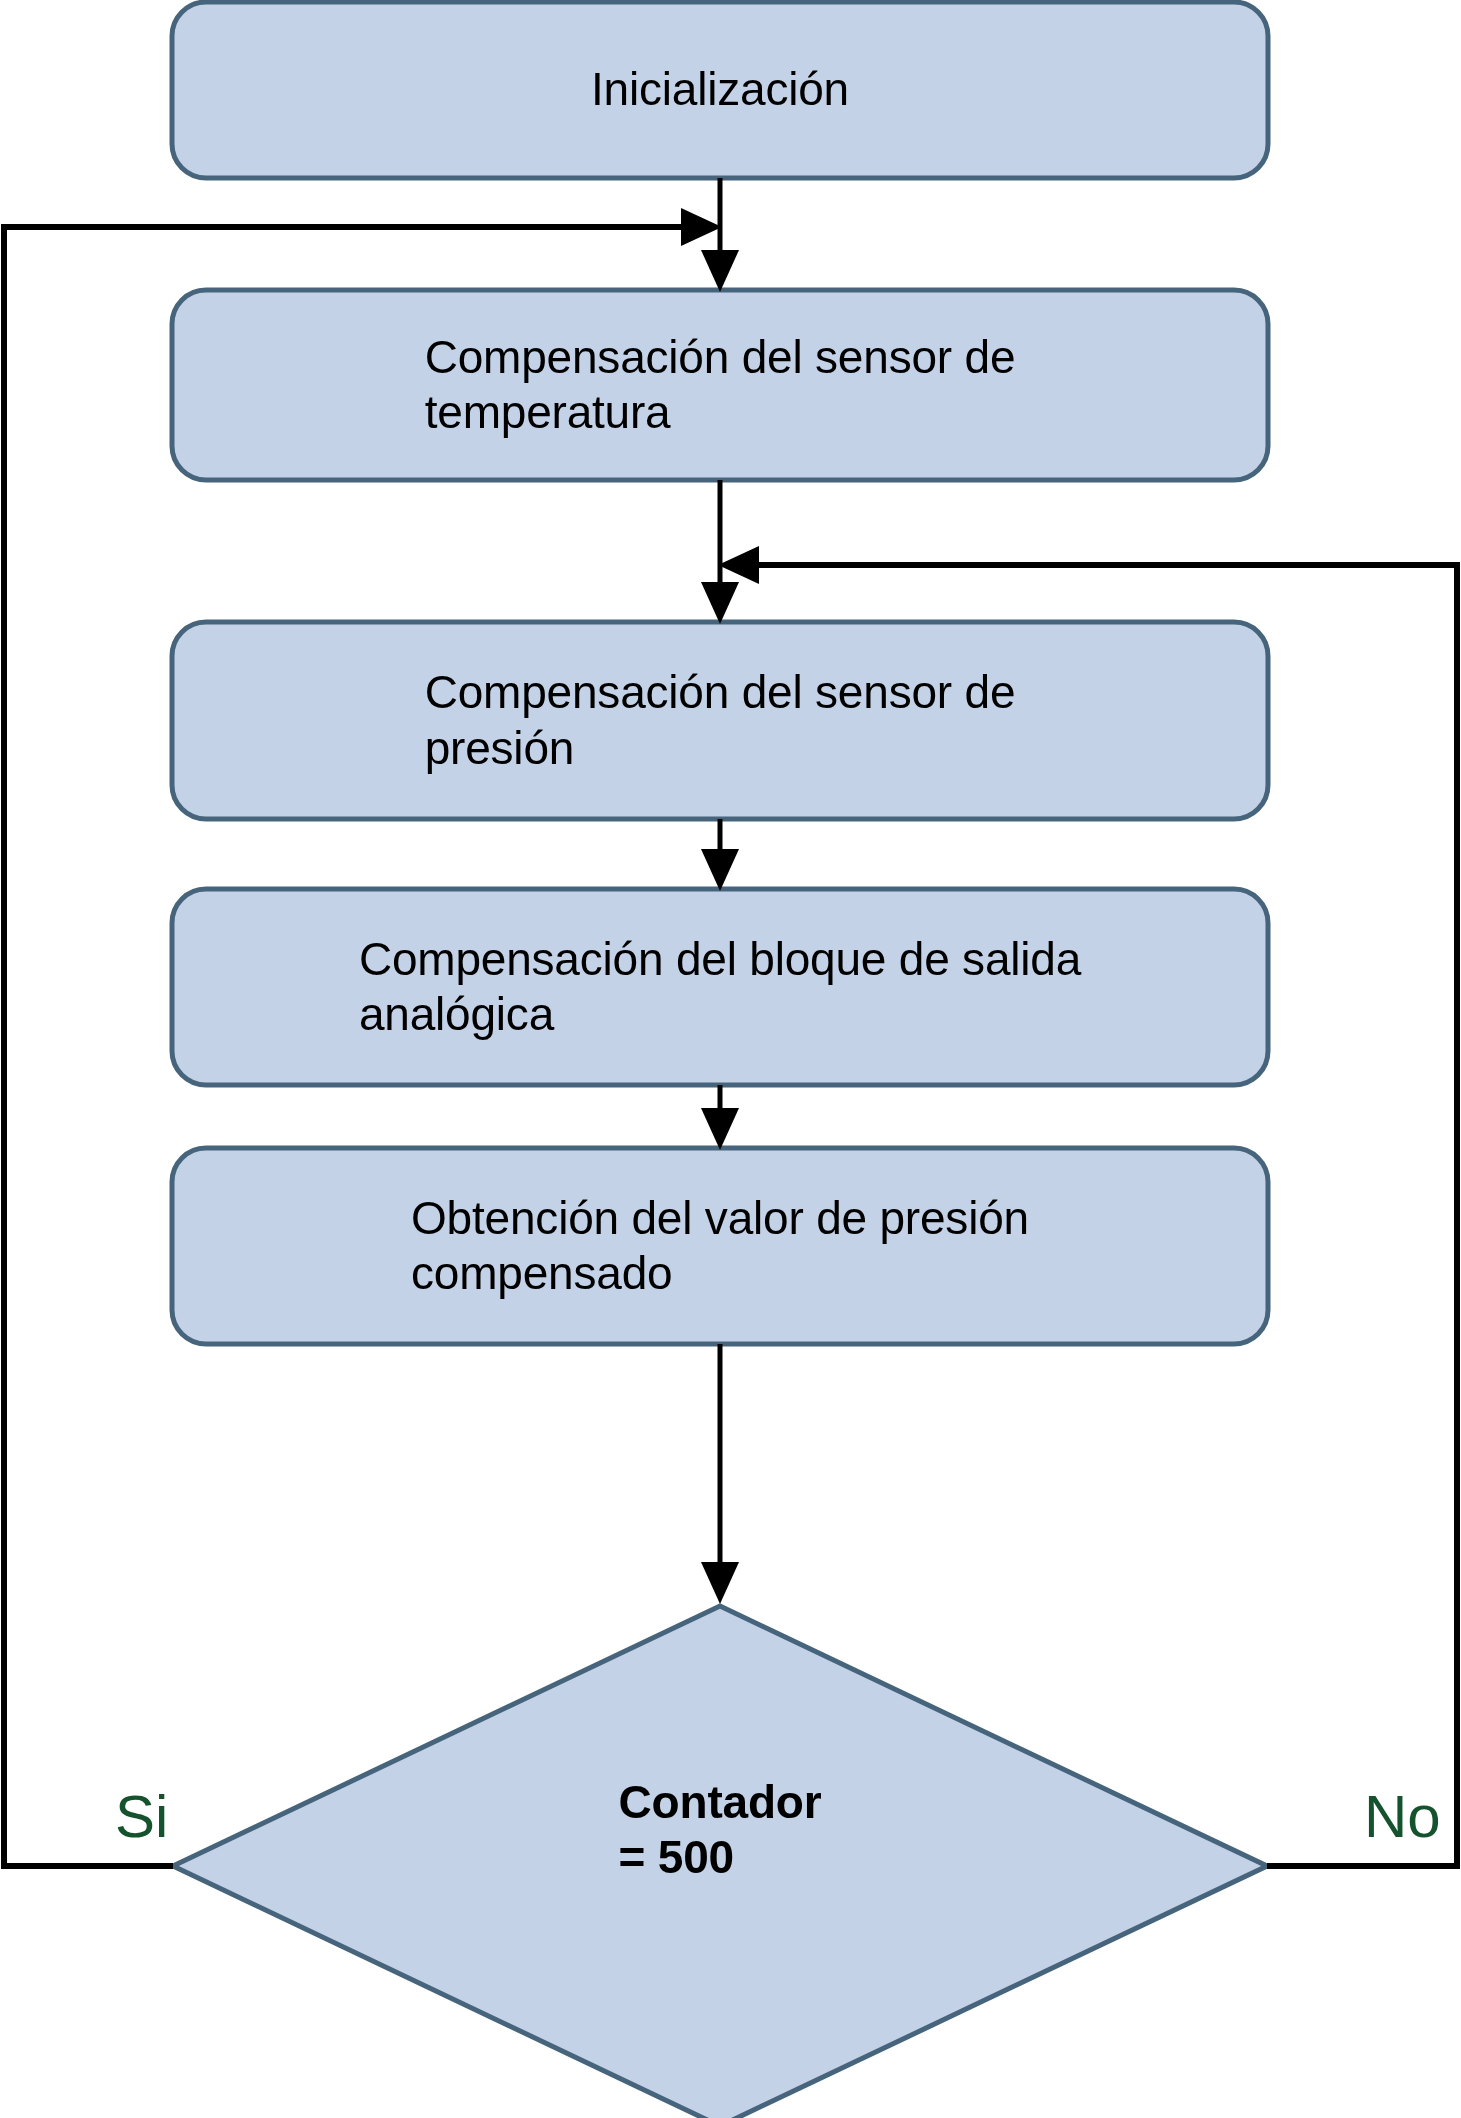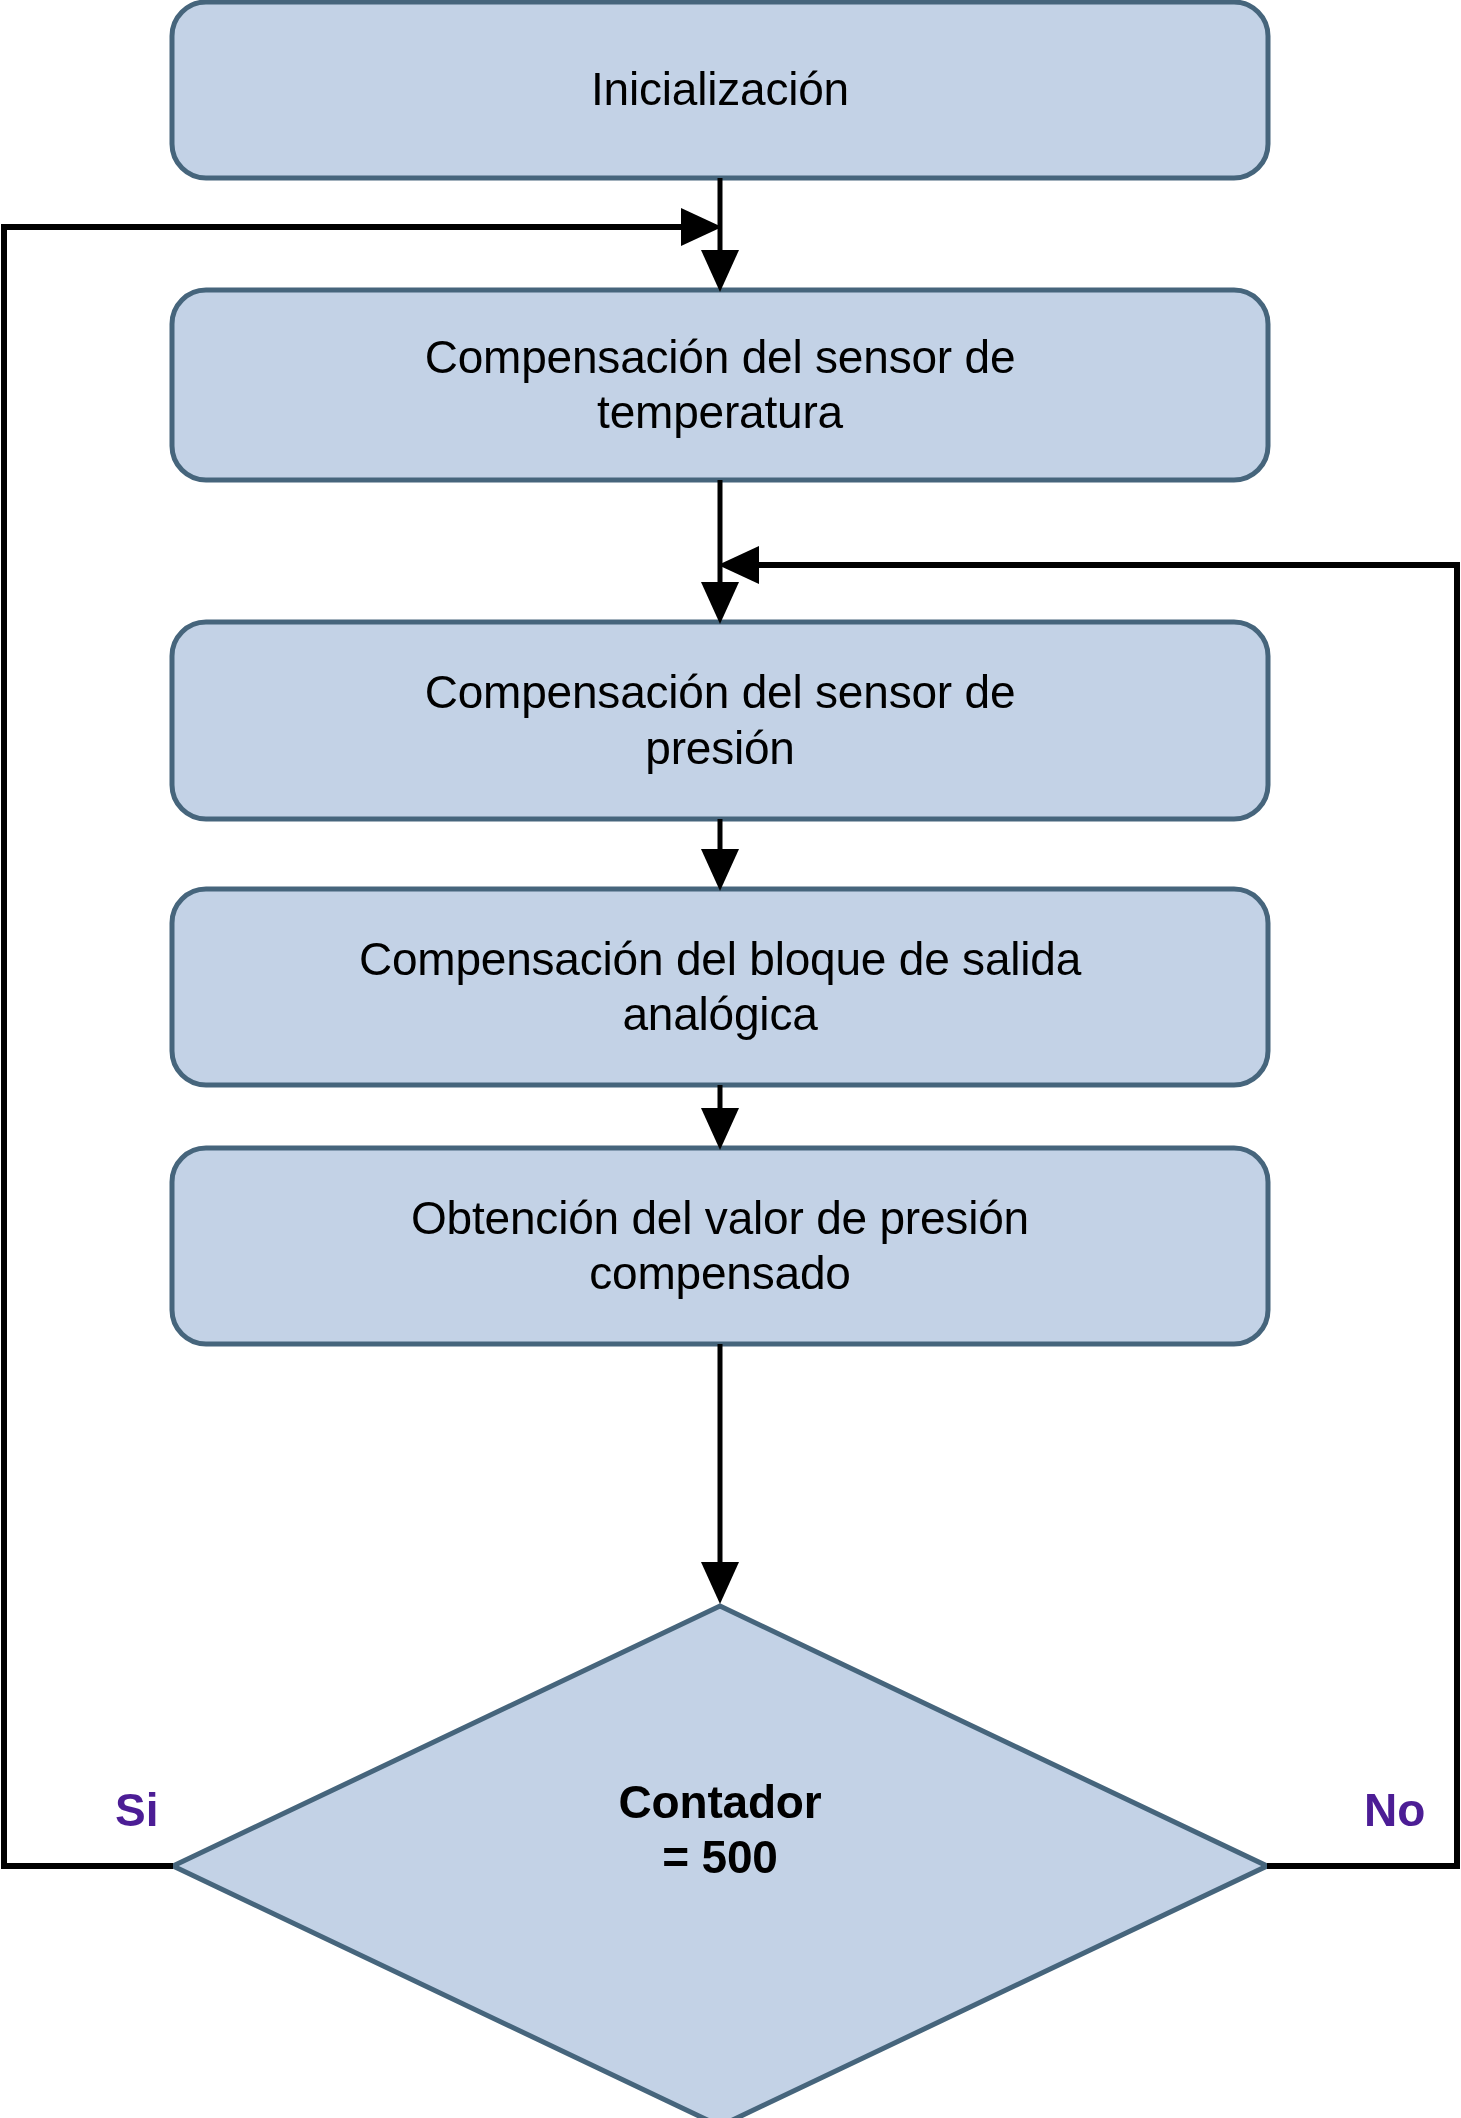--- a/index.html
+++ b/index.html
@@ -22,35 +22,33 @@
     left: 0;
     top: 0;
     width: 1461px;
     height: 2118px;
   }
   .node-label {
     position: absolute;
     display: flex;
     align-items: center;
     justify-content: center;
-    text-align: center;
     color: #000000;
     font-size: 46px;
     line-height: 1.20;
     letter-spacing: -0.2px;
     white-space: pre-line;
     pointer-events: none;
   }
   .edge-label {
     position: absolute;
-    color: #4c1d95;
-    font-size: 46px;
+    color: #14532d;
+    font-size: 60px;
     line-height: 1;
     white-space: nowrap;
-    font-weight: bold;
   }
 </style>
 </head>
 <body>
 
 <div id="canvas">
 
   <svg class="flow-svg" viewBox="0 0 1461 2118" xmlns="http://www.w3.org/2000/svg">
     <defs>
       <marker id="arrow-down" viewBox="0 0 12 12" refX="6" refY="10" markerWidth="12" markerHeight="12" orient="auto-start-reverse">

